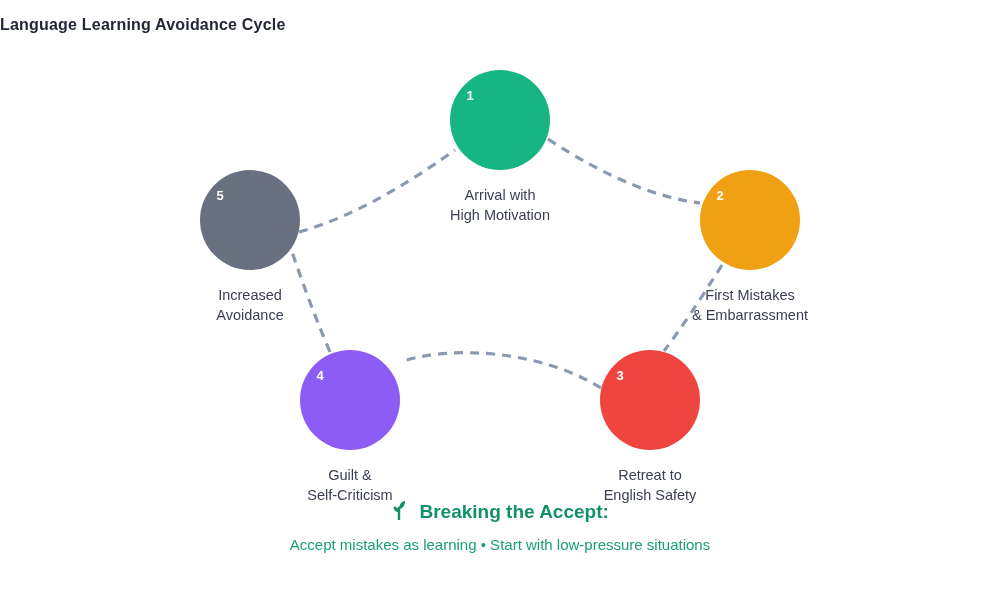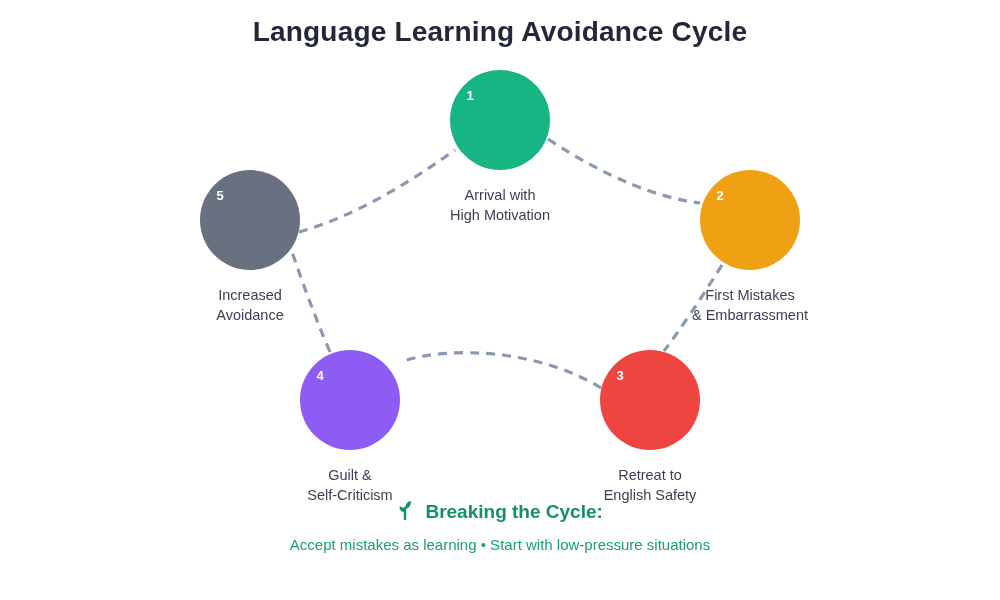--- a/index.html
+++ b/index.html
@@ -17,22 +17,21 @@
     position: relative;
     width: 1000px;
     height: 600px;
     background: #ffffff;
   }
   #diagram-title {
     position: absolute;
     top: 16px;
     left: 0;
     width: 1000px;
-    text-align: center;
-    font-size: 28px;
+    font-size: 16px;
     font-weight: bold;
     color: #232736;
     letter-spacing: 0.2px;
   }
   svg#cycle-svg {
     position: absolute;
     top: 0;
     left: 0;
     width: 1000px;
     height: 600px;
@@ -130,18 +129,18 @@
   </svg>
 
   <div id="breaking-header">
     <span class="sprout-icon">
       <svg width="16" height="20" viewBox="0 0 16 20" aria-hidden="true">
         <path d="M8 19 L8 8" stroke="#11906a" stroke-width="2.4" fill="none" stroke-linecap="round"></path>
         <path d="M8 9 C 8 4, 11 1, 14 1 C 14 6, 11 9, 8 9 Z" fill="#11906a"></path>
         <path d="M8 12 C 8 8.5, 5.5 6.5, 2.5 6.5 C 2.5 10.5, 5 12.5, 8 12 Z" fill="#11906a"></path>
       </svg>
     </span>
-    <span>Breaking the Cycle:</span>
+    <span>Breaking the Accept:</span>
   </div>
 
   <div id="tip-line-1" class="tip-line">Accept mistakes as learning • Start with low-pressure situations</div>
 
 </div>
 
 </body></html>

